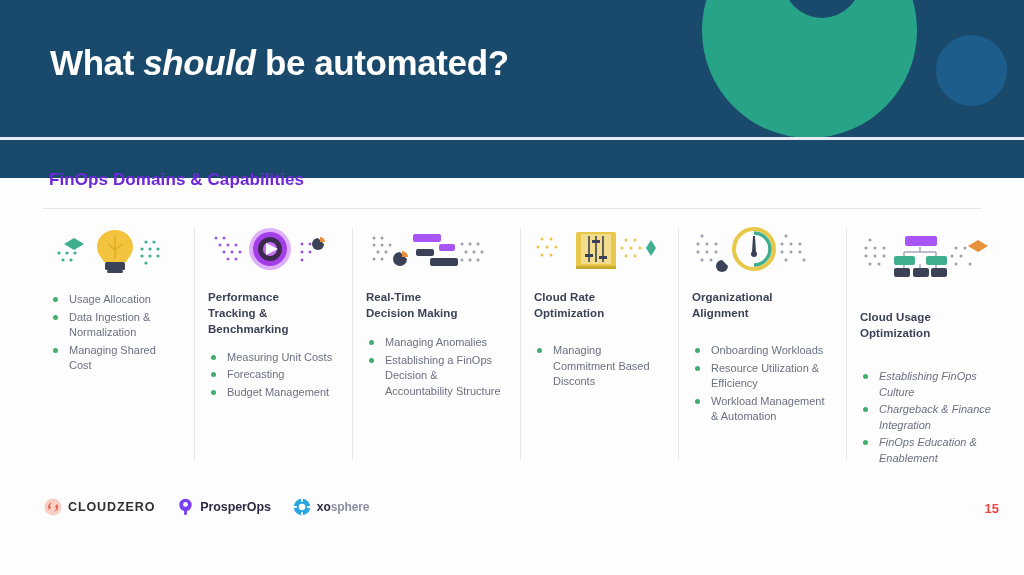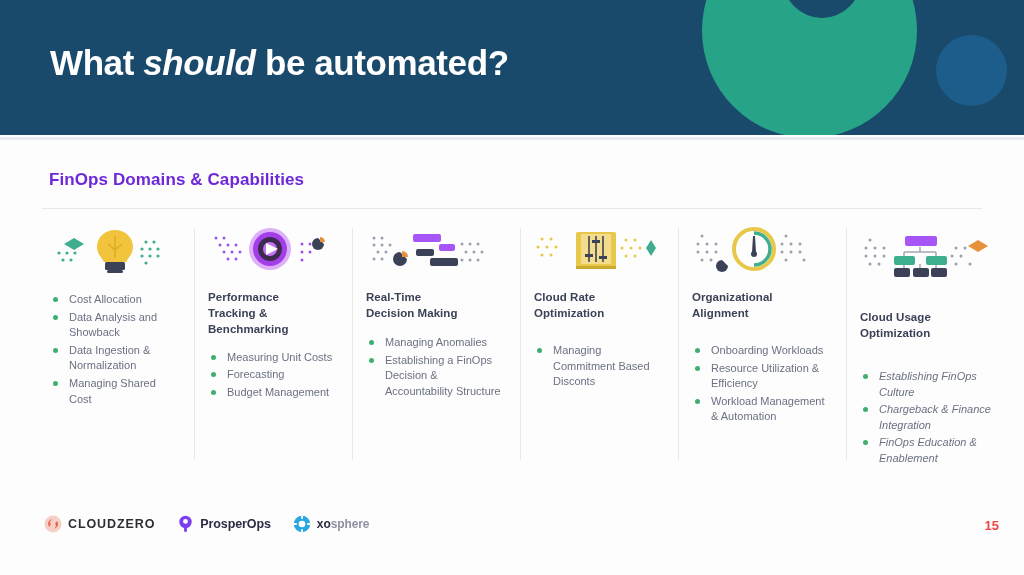--- a/index.html
+++ b/index.html
@@ -22,21 +22,21 @@
     height: 575px;
     background: #fdfdfd;
     overflow: hidden;
   }
 
   
   .header {
     position: absolute;
     left: 0; top: 0;
     width: 1024px;
-    height: 135px;
+    height: 178px;
     background: #1a4a6b;
     overflow: hidden;
   }
   .header-deco-ring {
     position: absolute;
     right: 107px;
     top: -77px;
     width: 215px;
     height: 215px;
     border-radius: 50%;
@@ -171,21 +171,21 @@
   .col.c4 .col-list { margin-top: 20px; }
   .col.c5 .col-list { margin-top: 20px; }
   .col.c6 .col-heading { margin-top: 32px; }
   .col.c6 .col-list { margin-top: 26px; font-style: italic; }
   .col.c5 .col-heading { margin-top: 0px; }
 
   
   .footer {
     position: absolute;
     left: 0;
-    top: 501px;
+    top: 484px;
     width: 1024px;
     height: 63px;
   }
   .logos {
     position: absolute;
     left: 44px;
     top: 14px;
     display: flex;
     align-items: center;
     gap: 22px;
@@ -262,22 +262,21 @@
               <circle cx="108" cy="34" r="1.6"></circle>
             <circle cx="96" cy="41" r="1.6"></circle>
           </g>
           <path d="M65 8 C54 8 47 16 47 25 C47 32 52 36 54 40 L76 40 C78 36 83 32 83 25 C83 16 76 8 65 8 Z" fill="#f2c33c"></path>
           <path d="M65 14 L65 36 M58 22 L65 28 M72 22 L65 28" stroke="#e0ac25" stroke-width="1.6" fill="none"></path>
           <rect x="55" y="40" width="20" height="8" rx="1.5" fill="#3b4257"></rect>
           <rect x="57" y="48" width="16" height="3" rx="1.5" fill="#3b4257"></rect>
         </svg>
       </div>
       <ul class="col-list">
-        <li>Cost Allocation</li>
-        <li>Data Analysis and Showback</li>
+        <li>Usage Allocation</li>
         <li>Data Ingestion &amp; Normalization</li>
         <li>Managing Shared Cost</li>
       </ul>
     </div>
 
     <div class="col c2">
       <div class="col-icon">
         <svg width="130" height="56" viewBox="0 0 130 56">
           <g fill="#9c57e8">
             <circle cx="8" cy="16" r="1.5"></circle>

